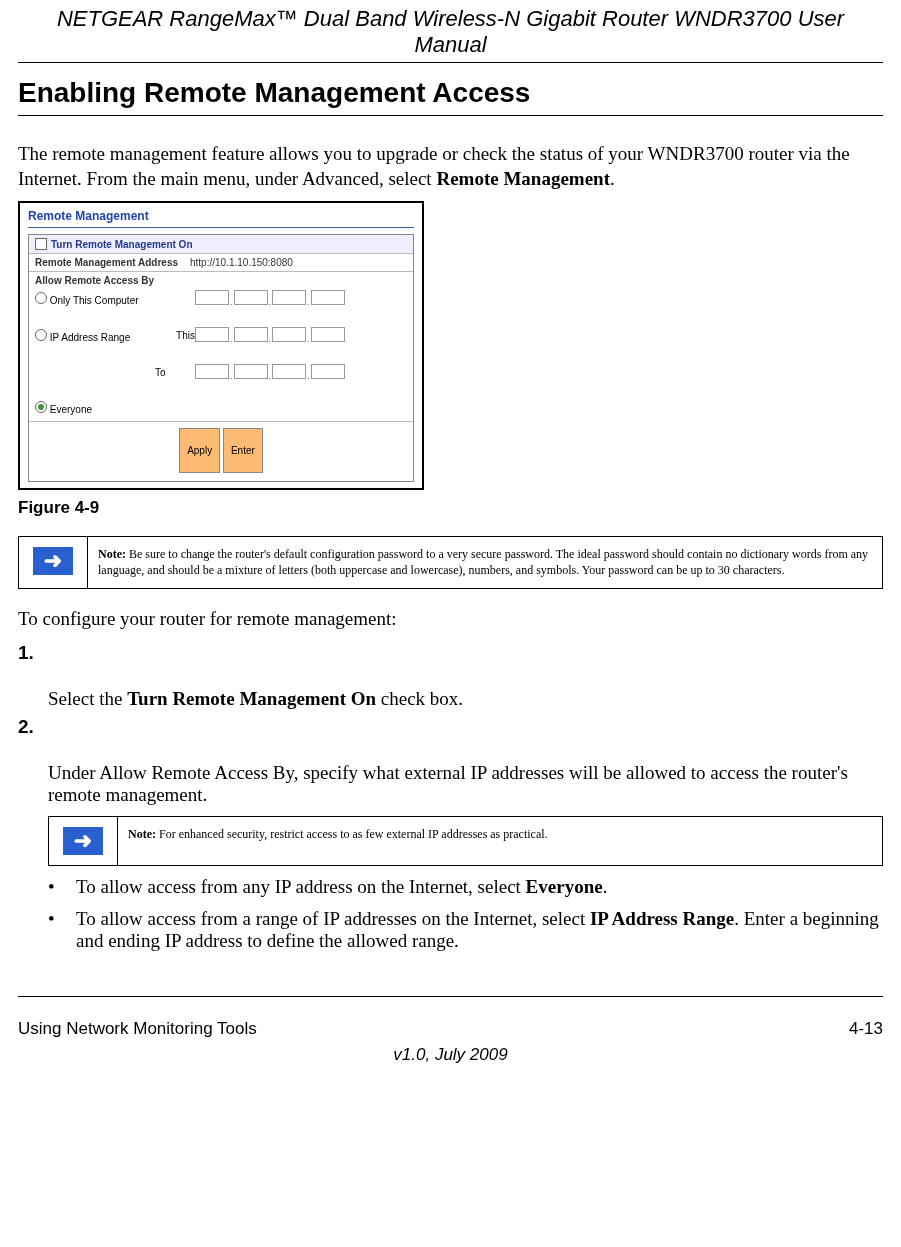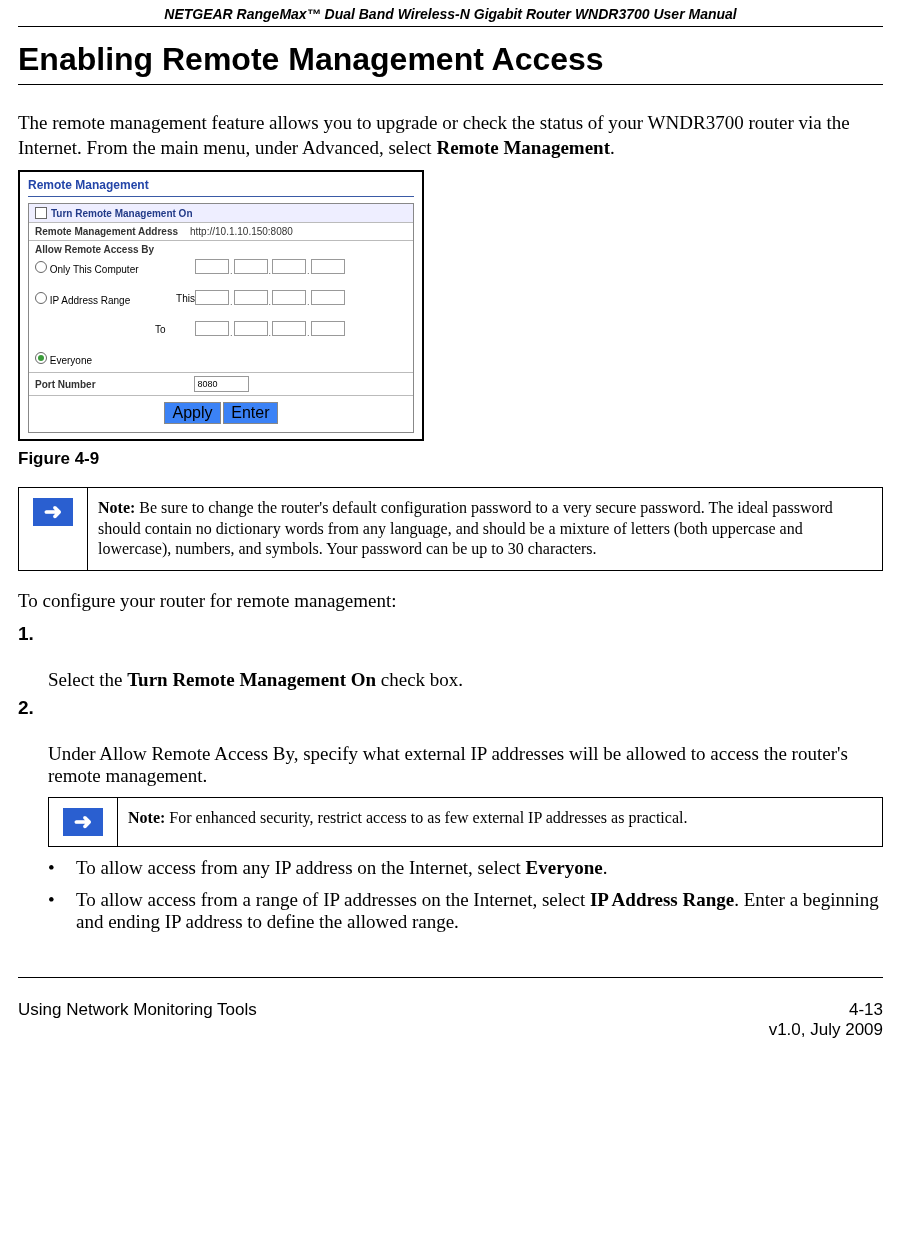--- a/index.html
+++ b/index.html
@@ -8,29 +8,28 @@
     margin: 0;
     padding: 0 18px;
     color: #000;
     background: #fff;
     width: 865px;
   }
   .header-title {
     font-family: Arial, Helvetica, sans-serif;
     font-style: italic;
     text-align: center;
-    font-size: 14px;
+    font-size: 22px;
     margin: 6px 0 4px 0;
-    font-weight: bold;
   }
   hr.top-rule { border: none; border-top: 1px solid #000; margin: 0 0 12px 0; }
   h1.section-h {
     font-family: Arial, Helvetica, sans-serif;
     font-weight: bold;
-    font-size: 32px;
+    font-size: 28px;
     margin: 14px 0 6px 0;
   }
   hr.sec-rule { border: none; border-top: 1.5px solid #000; margin: 0 0 26px 0; }
   p { margin: 0 0 10px 0; line-height: 1.3; }
   .figure-img {
     border: 2px solid #000;
     width: 402px;
     background: #fff;
     margin-bottom: 8px;
     font-family: Arial, Helvetica, sans-serif;
@@ -40,61 +39,61 @@
   .fi-sep { border-top: 1.5px solid #3a5aa6; margin: 2px 8px 0 8px; }
   .fi-sub { border: 1px solid #888; margin: 6px 8px; }
   .fi-row { padding: 3px 6px; border-bottom: 1px solid #bbb; display: flex; align-items: center; gap: 4px; }
   .fi-row:last-child { border-bottom: none; }
   .fi-label { font-weight: bold; color: #333; }
   .fi-input { border: 1px solid #999; background: #fff; width: 32px; height: 13px; display: inline-block; }
   .fi-input-w { border: 1px solid #999; background: #fff; width: 50px; height: 14px; display: inline-flex; align-items:center; padding-left:3px; font-size:9px; }
   .fi-radio { width:10px; height:10px; border:1px solid #666; border-radius:50%; display:inline-block; background:#fff; position:relative; }
   .fi-radio.sel::after { content:""; position:absolute; left:2px; top:2px; width:6px; height:6px; background:#3a9b3a; border-radius:50%; }
   .fi-check { width:10px; height:10px; border:1px solid #666; display:inline-block; background:#fff; }
-  .fi-btn { border:1px solid #888; background:#3b82f6; font-size:16px; padding:1px 7px; display:inline-block; }
+  .fi-btn { border:1px solid #888; background:#fdba74; font-size:10px; padding:16px 7px; display:inline-block; }
   .fi-btnrow { text-align:center; padding:6px 0 8px 0; }
-  .fi-access-grid { display:grid; grid-template-columns: 120px 40px 1fr; row-gap:14px; align-items:center; padding:4px 6px 6px 6px; }
+  .fi-access-grid { display:grid; grid-template-columns: 120px 40px 1fr; row-gap:20px; align-items:center; padding:4px 6px 6px 6px; }
   .dotsep { font-size:9px; color:#555; padding:0 1px; }
   .figure-caption {
     font-family: Arial, Helvetica, sans-serif;
     font-weight: bold;
     font-size: 17px;
     margin: 4px 0 18px 0;
   }
   table.note-box {
     border: 1.5px solid #000;
     border-collapse: collapse;
     width: 100%;
     margin: 4px 0 18px 0;
   }
   table.note-box td { padding: 10px 10px; vertical-align: top; }
   td.note-icon-cell { width: 48px; border-right: 1px solid #000; text-align: center; vertical-align: middle; }
   .note-icon {
     width: 40px; height: 28px; background: #2a5fd0; display: inline-flex;
     align-items: center; justify-content: center; color: #fff; font-size: 22px; font-weight: bold;
   }
-  .note-text { font-size: 16px; line-height: 1.28; }
+  .note-text { font-size: 12px; line-height: 1.28; }
   .note-text b { font-weight: bold; }
   ol.steps { list-style: none; padding: 0; margin: 0 0 10px 0; }
   ol.steps > li { display: flex; margin: 6px 0; }
   ol.steps .stepnum { font-family: Arial, Helvetica, sans-serif; font-weight: bold; min-width: 30px; }
   ol.steps .stepbody { flex: 1; margin-top: 46px; }
   table.inner-note { margin: 10px 0 10px 30px; width: calc(100% - 30px); }
   ul.bullets { list-style: none; padding: 0; margin: 6px 0 0 30px; }
   ul.bullets li { display: flex; margin: 10px 0; }
   ul.bullets .bdot { min-width: 28px; }
   .footer {
     border-top: 1px solid #000;
     margin-top: 44px;
     padding-top: 22px;
     font-family: Arial, Helvetica, sans-serif;
     font-size: 17px;
   }
   .footer-row { display: flex; justify-content: space-between; }
-  .footer-version { text-align: right; }
+  .footer-version { text-align: center; font-style: italic; margin-top: 6px; }
 </style>
 </head>
 <body>
 
 <div class="header-title">NETGEAR RangeMax™ Dual Band Wireless-N Gigabit Router WNDR3700 User Manual</div>
 <hr class="top-rule">
 
 <h1 class="section-h">Enabling Remote Management Access</h1>
 <hr class="sec-rule">
 
@@ -128,25 +127,20 @@
           <span class="fi-input"></span><span class="dotsep">.</span><span class="fi-input"></span><span class="dotsep">.</span><span class="fi-input"></span><span class="dotsep">.</span><span class="fi-input"></span>
         </span>
         <span></span>
         <span style="text-align:left;">To</span>
         <span>
           <span class="fi-input"></span><span class="dotsep">.</span><span class="fi-input"></span><span class="dotsep">.</span><span class="fi-input"></span><span class="dotsep">.</span><span class="fi-input"></span>
         </span>
         <span style="grid-column:1/4;"><span class="fi-radio sel"></span> <span>Everyone</span></span>
       </div>
     </div>
-    <div class="fi-row">
-      <span class="fi-label">Port Number</span>
-      <span style="flex:0 0 90px;"></span>
-      <span class="fi-input-w">8080</span>
-    </div>
     <div class="fi-btnrow">
       <span class="fi-btn">Apply</span>
       <span class="fi-btn">Enter</span>
     </div>
   </div>
 </div>
 <div class="figure-caption">Figure 4-9</div>
 
 <table class="note-box">
   <tbody>

